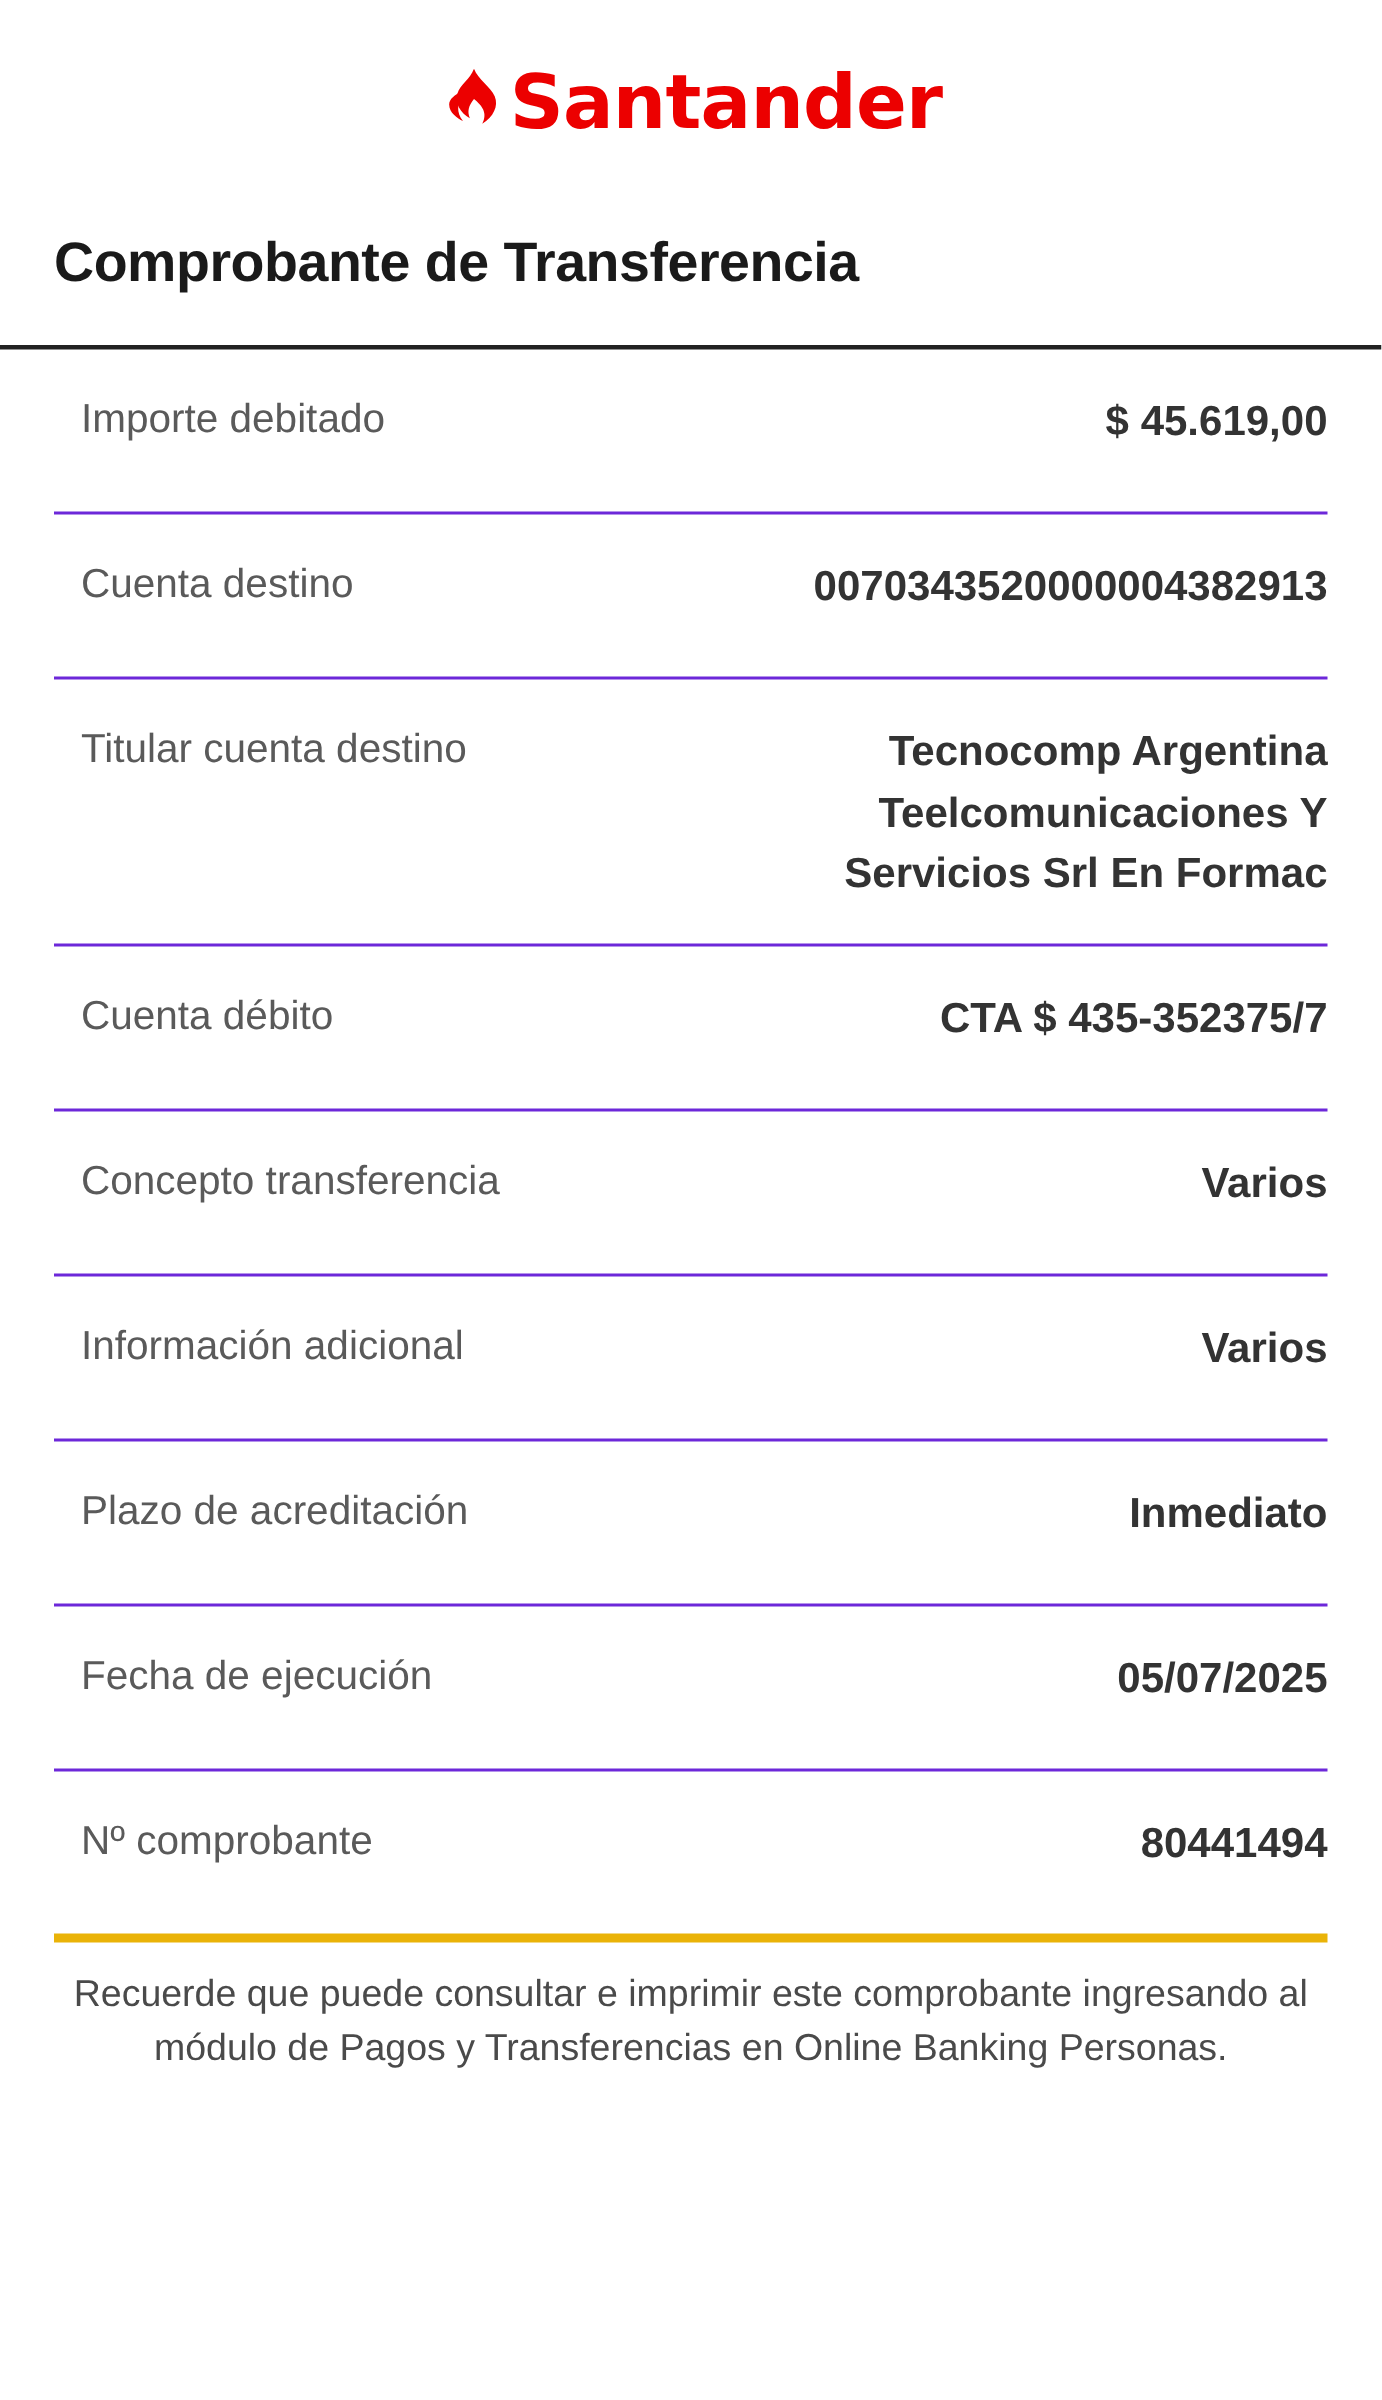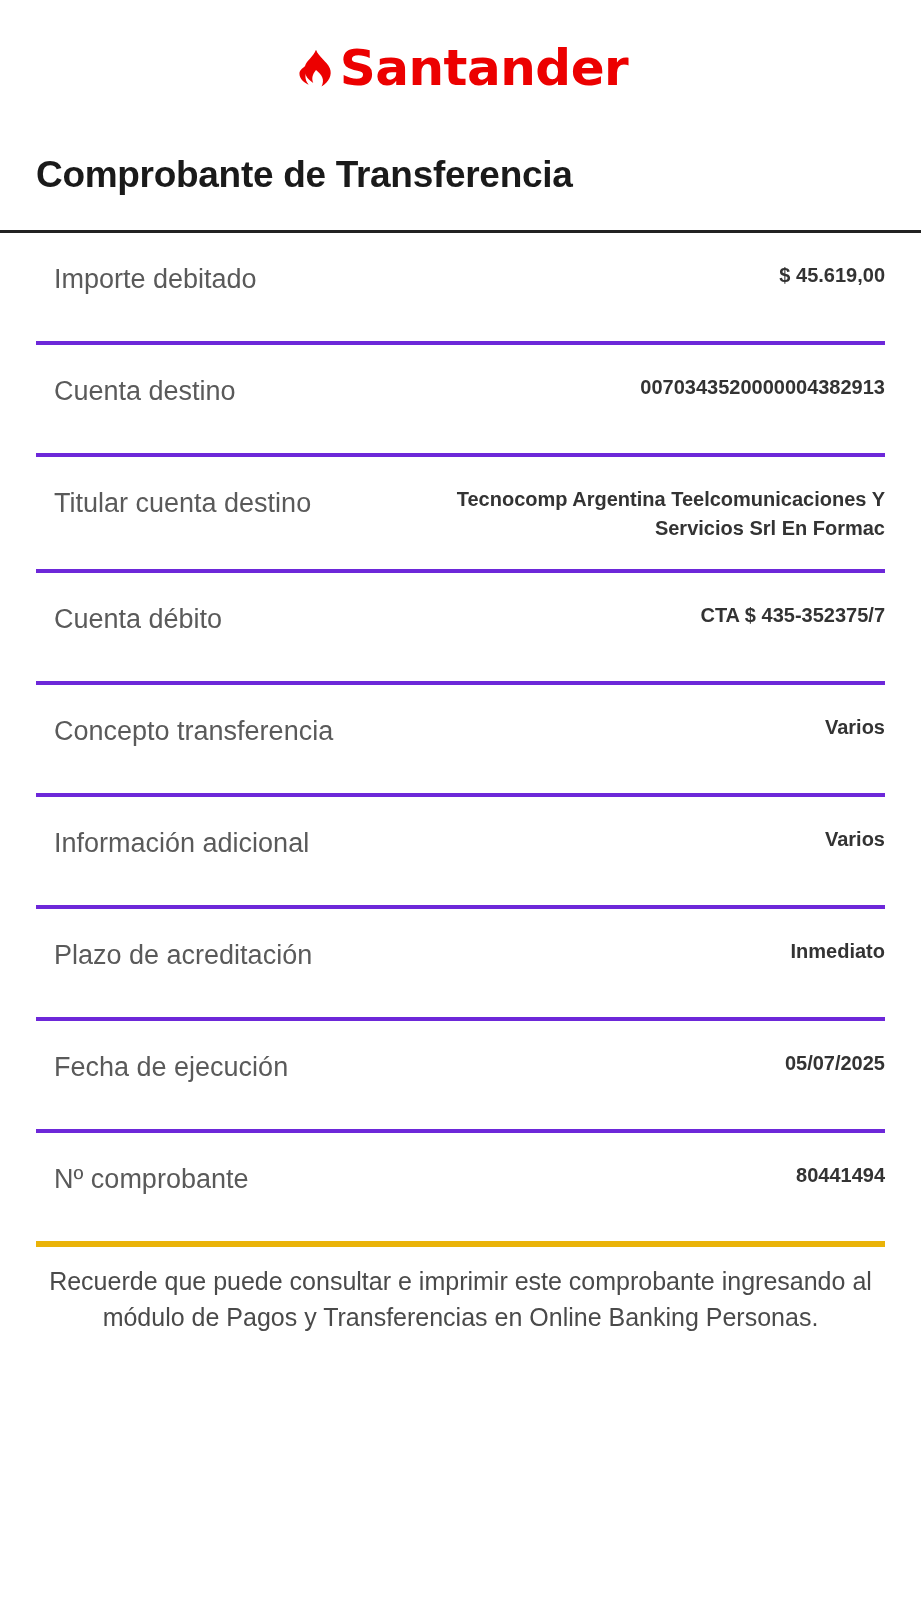--- a/index.html
+++ b/index.html
@@ -25,21 +25,21 @@
   
   .logo-area {
     padding-top: 32px;
     display: flex;
     align-items: center;
     justify-content: center;
     height: 72px;
   }
   .logo-inner {
     display: flex;
-    align-items: flex-end;
+    align-items: flex-start;
     gap: 1px;
   }
   .flame {
     width: 46px;
     height: 46px;
     display: block;
   }
   .logo-word {
     font-family: "DejaVu Sans", sans-serif;
     font-size: 50px;
@@ -67,35 +67,35 @@
   
   .rows {
     padding: 0 36px;
   }
   .row {
     display: flex;
     align-items: flex-start;
     justify-content: space-between;
     gap: 24px;
     padding: 28px 0 26px 18px;
-    border-bottom: 4px solid #6d28d9;
+    border-bottom: 2px solid #6d28d9;
     min-height: 54px;
   }
   .row:last-child {
     border-bottom: 6px solid #eab308;
   }
   .row-label {
     font-size: 27px;
     font-weight: 400;
     color: #5a5a5a;
     line-height: 1.35;
     white-space: nowrap;
   }
   .row-value {
-    font-size: 20px;
+    font-size: 28px;
     font-weight: 700;
     color: #333333;
     line-height: 1.45;
     text-align: right;
     max-width: 430px;
   }
   .row-value.wrap {
     white-space: normal;
   }
 

